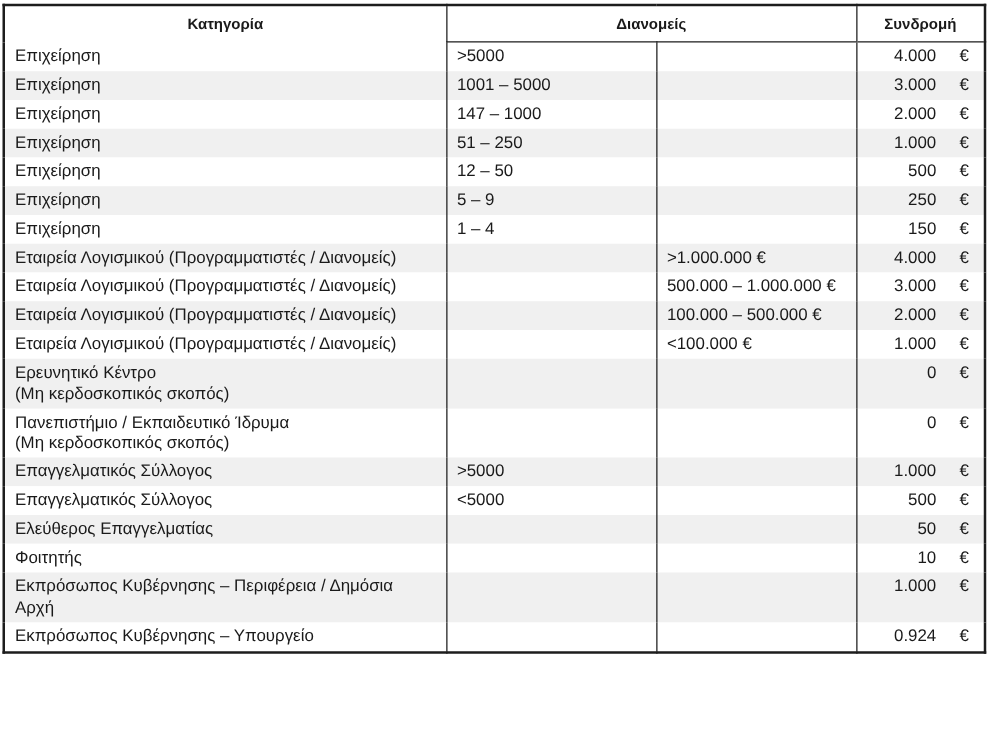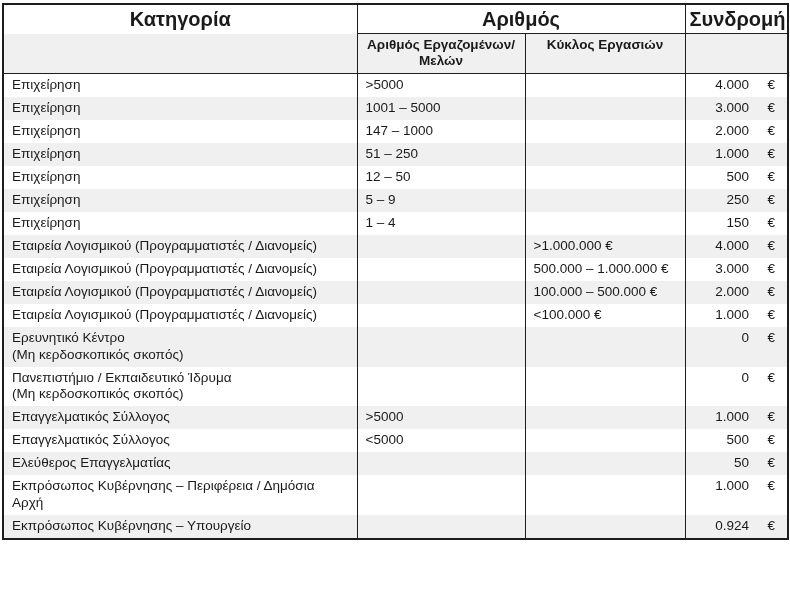--- a/index.html
+++ b/index.html
@@ -33,21 +33,21 @@
   
   .vline { border-left: 1.5px solid var(--border, #1d1d1d); }
 
   
   tr.h1 th {
     background: #ffffff;
     font-weight: bold;
     text-align: center;
     padding: 5px 4px;
     line-height: 18px;
-    font-size: 20px;
+    font-size: 12px;
     vertical-align: middle;
   }
   tr.h1 th.no-underline { border-bottom: none; }
   tr.h1 th.underline { border-bottom: 1.5px solid var(--border, #1d1d1d); }
 
   
   tr.h2 th {
     background: var(--stripe, #f0f0f0);
     font-weight: bold;
     text-align: center;
@@ -79,28 +79,22 @@
   <table class="fees">
     <colgroup>
       <col class="col-category">
       <col class="col-employees">
       <col class="col-turnover">
       <col class="col-amount">
     </colgroup>
     <thead>
       <tr class="h1">
         <th class="no-underline">Κατηγορία</th>
-        <th class="vline underline" colspan="2">Αριθμός</th>
+        <th class="vline underline" colspan="2">Διανομείς</th>
         <th class="vline underline">Συνδρομή</th>
-      </tr>
-      <tr class="h2">
-        <th class="no-topline"></th>
-        <th class="vline">Αριθμός Εργαζομένων/Μελών</th>
-        <th class="vline">Κύκλος Εργασιών</th>
-        <th class="vline"></th>
       </tr>
     </thead>
     <tbody id="rows">
         <tr>
     <td class="cat">Επιχείρηση</td>
     <td class="vline">&gt;5000</td>
     <td class="vline"></td>
     <td class="vline amt">
       <span class="num">4.000</span><span class="eur">€</span>
     </td>
@@ -221,20 +215,28 @@
   </tr>
         <tr>
     <td class="cat">Ελεύθερος Επαγγελματίας</td>
     <td class="vline"></td>
     <td class="vline"></td>
     <td class="vline amt">
       <span class="num">50</span><span class="eur">€</span>
     </td>
   </tr>
         <tr>
+    <td class="cat">Φοιτητής</td>
+    <td class="vline"></td>
+    <td class="vline"></td>
+    <td class="vline amt">
+      <span class="num">10</span><span class="eur">€</span>
+    </td>
+  </tr>
+        <tr>
     <td class="cat">Εκπρόσωπος Κυβέρνησης – Περιφέρεια / Δημόσια Αρχή</td>
     <td class="vline"></td>
     <td class="vline"></td>
     <td class="vline amt">
       <span class="num">1.000</span><span class="eur">€</span>
     </td>
   </tr>
         <tr>
     <td class="cat">Εκπρόσωπος Κυβέρνησης – Υπουργείο</td>
     <td class="vline"></td>

